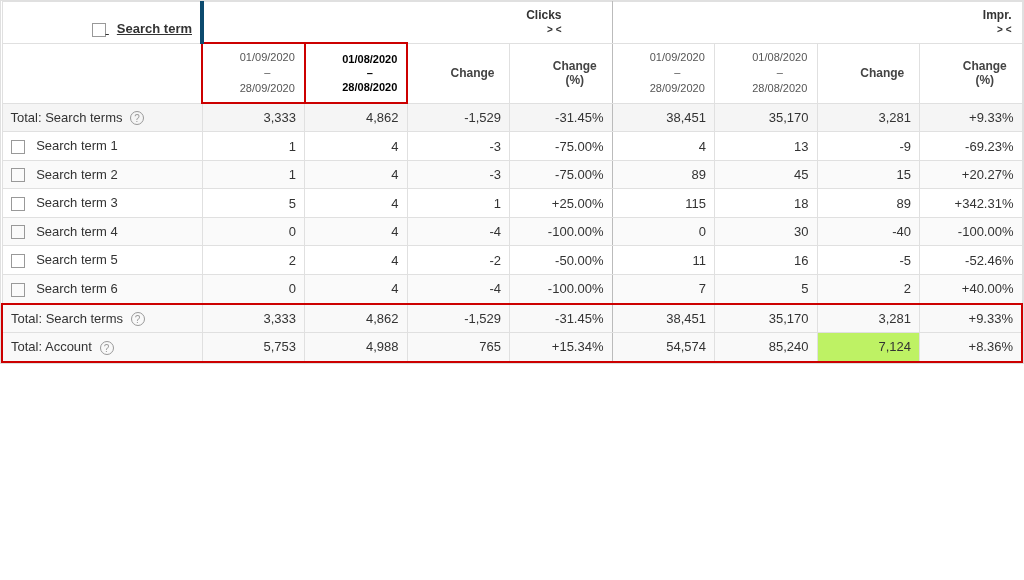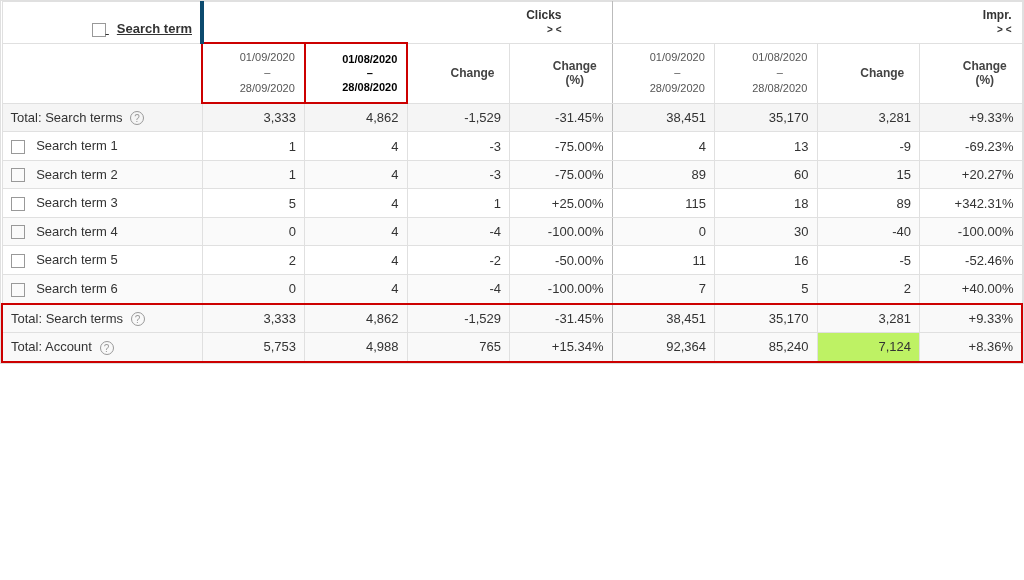--- a/index.html
+++ b/index.html
@@ -222,21 +222,21 @@
         <tr class="data-row">
     <td class="term-cell">
       <span class="cb" style="margin-right:8px;"></span>
       <span>Search term 2</span>
     </td>
     <td>1</td>
     <td>4</td>
     <td>-3</td>
     <td style="border-right:1px solid #bbb;">-75.00%</td>
     <td>89</td>
-    <td>60</td>
+    <td>45</td>
     <td>15</td>
     <td>+20.27%</td>
   </tr>
         <tr class="data-row">
     <td class="term-cell">
       <span class="cb" style="margin-right:8px;"></span>
       <span>Search term 3</span>
     </td>
     <td>5</td>
     <td>4</td>
@@ -307,20 +307,20 @@
   </tr>
         <tr class="bottom-total-row">
     <td class="term-cell" style="border-left: 2px solid #cc0000;  border-bottom:2px solid #cc0000; background:#f9f9f9;">
       <span>Total: Account</span>
       <span class="qmark">?</span>
     </td>
     <td style=" border-bottom:2px solid #cc0000; background:#f9f9f9;">5,753</td>
     <td style=" border-bottom:2px solid #cc0000; background:#f9f9f9;">4,988</td>
     <td style=" border-bottom:2px solid #cc0000; background:#f9f9f9;">765</td>
     <td style="border-right:1px solid #bbb;  border-bottom:2px solid #cc0000; background:#f9f9f9;">+15.34%</td>
-    <td style=" border-bottom:2px solid #cc0000; background:#f9f9f9;">92,364</td>
+    <td style=" border-bottom:2px solid #cc0000; background:#f9f9f9;">54,574</td>
     <td style=" border-bottom:2px solid #cc0000; background:#f9f9f9;">85,240</td>
     <td style=" border-bottom:2px solid #cc0000; background:#bef264;">7,124</td>
     <td style="border-right: 2px solid #cc0000;  border-bottom:2px solid #cc0000; background:#f9f9f9;">+8.36%</td>
   </tr>
       </tfoot>
   </table>
 </div>
 
 </body></html>

